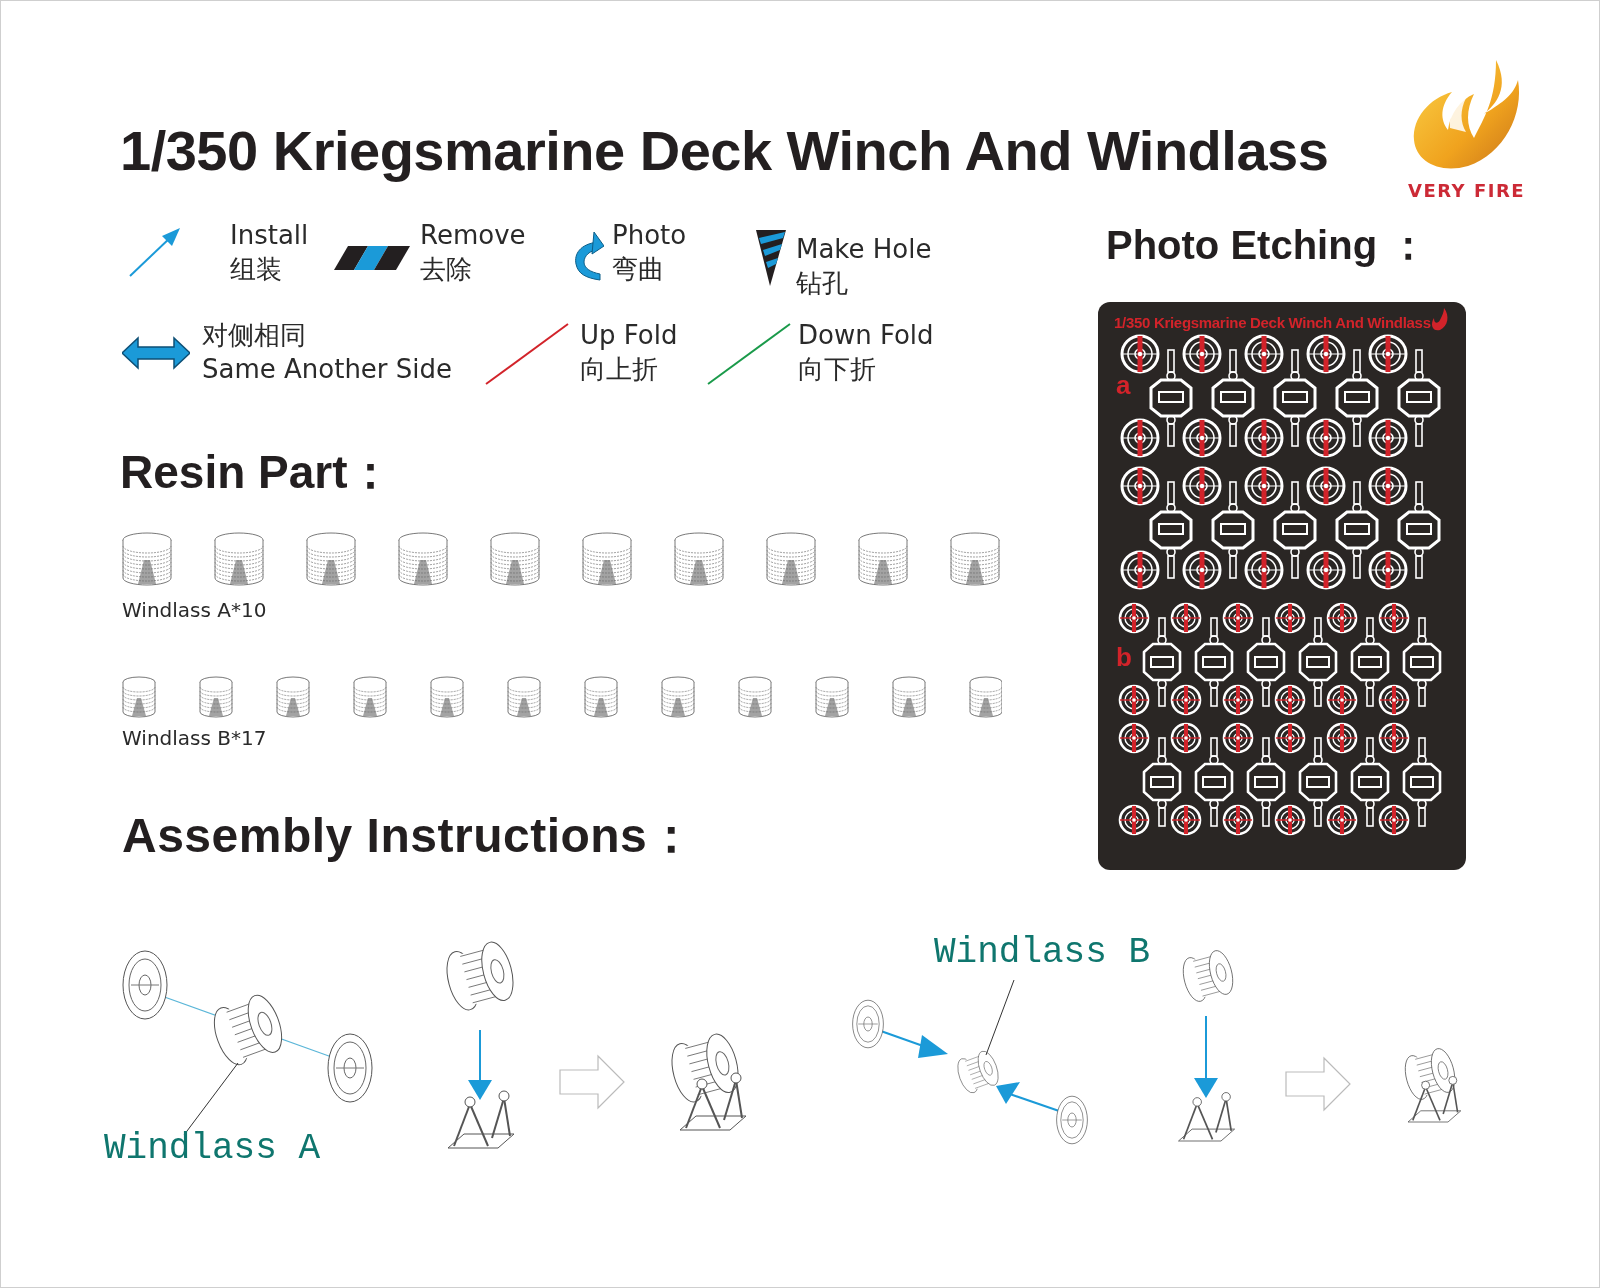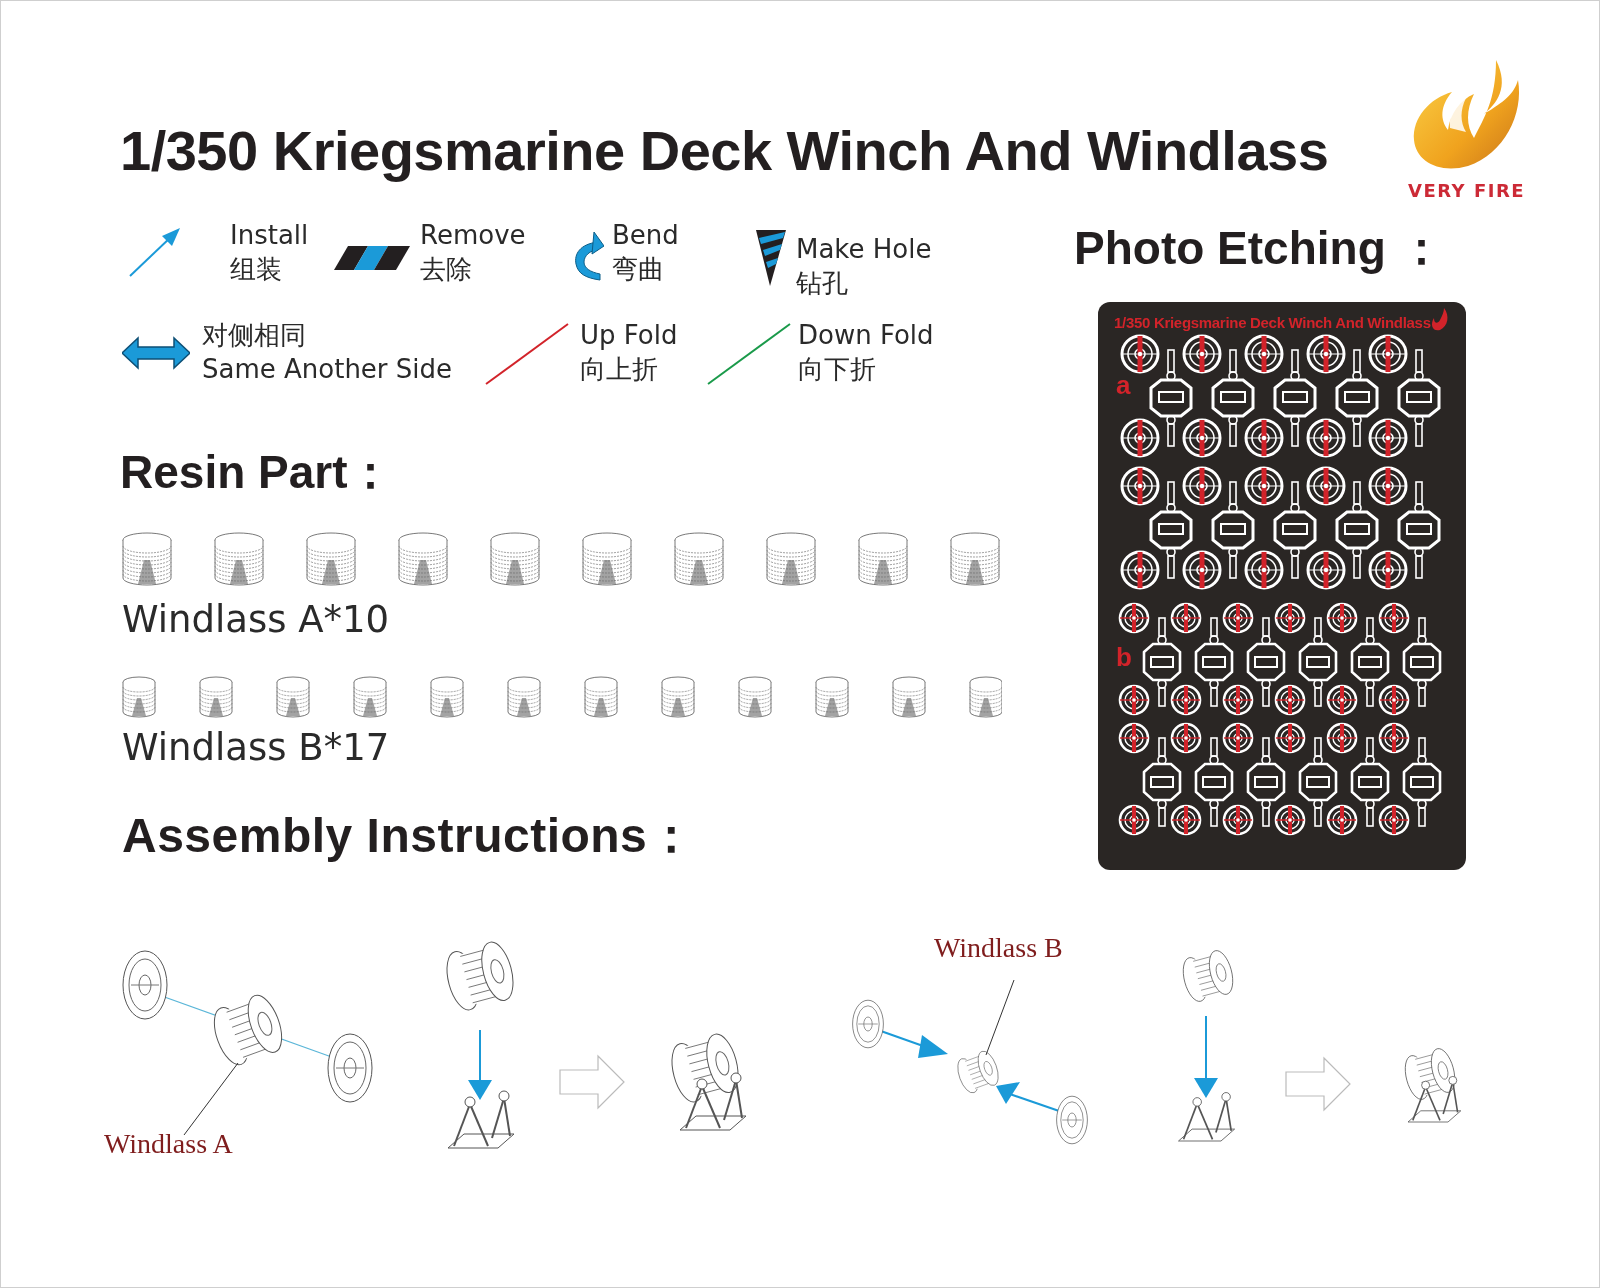--- a/index.html
+++ b/index.html
@@ -10,27 +10,27 @@
   .title { position: absolute; left: 120px; top: 118px; font-family: "Liberation Sans", sans-serif; font-weight: bold; font-size: 56px; color: #231f20; letter-spacing: -0.5px; white-space: nowrap; }
 
   .logo { position: absolute; left: 1400px; top: 58px; width: 140px; height: 140px; }
   .logo-text { position: absolute; left: 1408px; top: 180px; font-family: "DejaVu Sans", sans-serif; font-weight: bold; font-size: 18px; letter-spacing: 1.5px; color: #cc2a36; }
   .legend-icon { position: absolute; }
   .legend-text { position: absolute; font-size: 26px; line-height: 34px; color: #2a2a2a; white-space: nowrap; font-family: "DejaVu Sans", sans-serif; }
 
   .h2 { position: absolute; font-family: "Liberation Sans", sans-serif; font-weight: bold; color: #231f20; white-space: nowrap; }
 
   .part-row { position: absolute; left: 122px; display: flex; }
-  .part-label { position: absolute; left: 122px; font-size: 37px; color: #2a2a2a; font-family: "DejaVu Sans", sans-serif; }
+  .part-label { position: absolute; left: 122px; font-size: 20px; color: #2a2a2a; font-family: "DejaVu Sans", sans-serif; }
 
   .pe-sheet { position: absolute; left: 1098px; top: 302px; width: 368px; height: 568px; background: #2a2624; border-radius: 12px; overflow: hidden; }
   .pe-title { position: absolute; left: 16px; top: 12px; font-family: "Liberation Sans", sans-serif; font-weight: bold; font-size: 15px; color: #d2232a; letter-spacing: -0.3px; white-space: nowrap; }
   .pe-letter { position: absolute; font-family: "Liberation Sans", sans-serif; font-weight: bold; font-size: 26px; color: #d2232a; }
 
-  .asm-label { position: absolute; font-size: 28px; color: #7f1d1d; font-family: Liberation Serif, serif; white-space: nowrap; }
+  .asm-label { position: absolute; font-size: 36px; color: #0f766e; font-family: Liberation Mono, monospace; white-space: nowrap; }
   svg { display: block; }
 </style>
 </head>
 <body>
 
 <div class="frame"></div>
 
 <div class="title">1/350 Kriegsmarine Deck Winch And Windlass</div>
 
 <svg class="logo" viewBox="0 0 140 140">
@@ -63,21 +63,21 @@
 <div class="legend-text" style="left:420px;top:218px;">
   <div>Remove</div>
   <div>去除</div>
 </div>
 
 <svg class="legend-icon" style="left:572px;top:228px;" width="32" height="56" viewBox="0 0 32 56">
   <path d="M26 14 C8 16 2 26 4 36 C6 46 14 50 28 52 L28 46 C18 44 12 40 12 34 C12 28 18 22 26 22 Z" fill="#1b9ad8" stroke="#0d5e88" stroke-width="1"></path>
   <polygon points="22,4 32,18 20,26" fill="#1b9ad8" stroke="#0d5e88" stroke-width="1"></polygon>
 </svg>
 <div class="legend-text" style="left:612px;top:218px;">
-  <div>Bend</div>
+  <div>Photo</div>
   <div>弯曲</div>
 </div>
 
 <svg class="legend-icon" style="left:756px;top:230px;" width="30" height="56" viewBox="0 0 30 56">
   <polygon points="0,0 30,0 14,56" fill="#231f20"></polygon>
   <polygon points="3,8 29,2 27,8 5,14" fill="#1b9ad8"></polygon>
   <polygon points="7,20 26,14 24,20 9,26" fill="#1b9ad8"></polygon>
   <polygon points="10,32 22,28 20,34 12,38" fill="#1b9ad8"></polygon>
 </svg>
 <div class="legend-text" style="left:796px;top:232px;">
@@ -102,21 +102,21 @@
 </div>
 
 <svg class="legend-icon" style="left:706px;top:322px;" width="86" height="64" viewBox="0 0 86 64">
   <line x1="2" y1="62" x2="84" y2="2" stroke="#1a9a4a" stroke-width="2"></line>
 </svg>
 <div class="legend-text" style="left:798px;top:318px;">
   <div>Down Fold</div>
   <div>向下折</div>
 </div>
 
-<div class="h2" style="left:1074px;top:218px;font-size:46px;">Photo Etching ：</div>
+<div class="h2" style="left:1106px;top:218px;font-size:40px;">Photo Etching ：</div>
 <div class="h2" style="left:120px;top:442px;font-size:46px;">Resin Part：</div>
 <div class="h2" style="left:122px;top:804px;font-size:48px;letter-spacing:0.5px;">Assembly Instructions：</div>
 
 <div class="part-row" style="top:532px;">
   <svg width="930" height="56" viewBox="0 0 930 56">
     <defs>
       <g id="drumA">
         <ellipse cx="25" cy="8" rx="24" ry="7" fill="#fff" stroke="#555" stroke-width="0.8"></ellipse>
         <path d="M1 8 L1 46 A24 7 0 0 0 49 46 L49 8" fill="#fff" stroke="#555" stroke-width="0.8"></path>
         <g stroke="#777" stroke-width="0.7" fill="none" stroke-dasharray="2 1">

